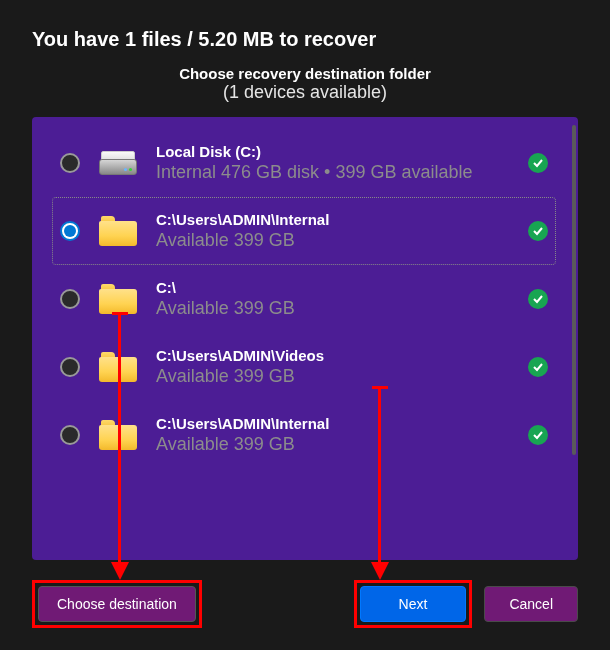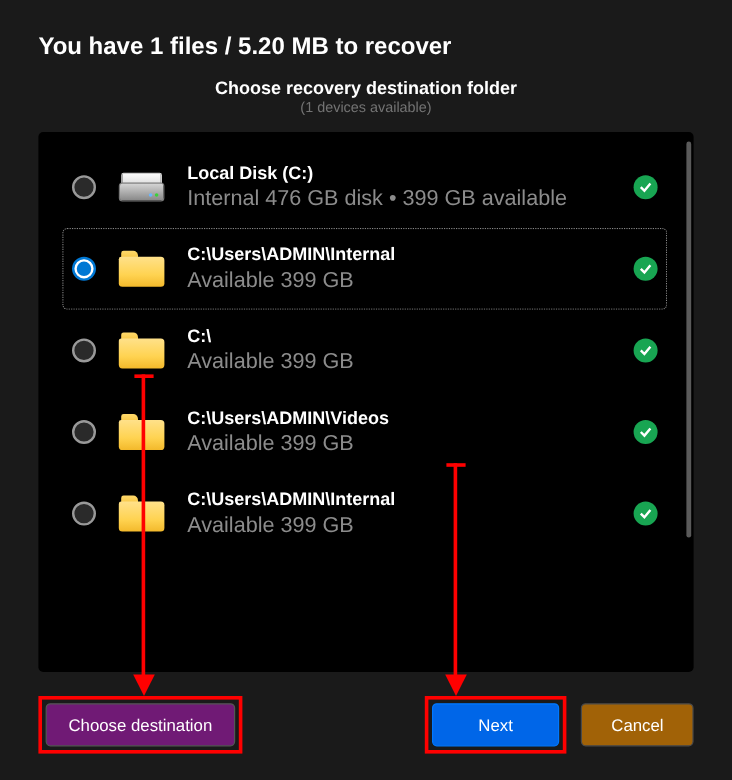--- a/index.html
+++ b/index.html
@@ -39,26 +39,26 @@
       justify-content: space-between;
       align-items: center;
       margin-bottom: 14px;
       flex-direction: column;
     }
     .section-label {
       font-size: 15px;
       font-weight: 600;
     }
     .devices-available {
-      font-size: 12px;
-      color: #737373;
+      font-size: 18px;
+      color: #e5e5e5;
     }
     .list-container {
       flex: 1;
-      background: #000000;
+      background: #4c1d95;
       border-radius: 4px;
       overflow: hidden;
       position: relative;
       padding: 4px 6px 4px 4px;
     }
     .list-inner {
       height: 100%;
       overflow-y: hidden;
       padding: 8px 16px 0 16px;
     }
@@ -232,21 +232,21 @@
     .btn.choose {
       background: #701a75;
       padding: 9px 18px;
     }
     .btn.primary {
       background: #0066e8;
       border-color: #0078ff;
       padding: 9px 38px;
     }
     .btn.cancel {
-      background: #a16207;
+      background: #701a75;
       border-color: #4a4a4a;
       padding: 9px 24px;
     }
     .footer-right {
       display: flex;
       gap: 12px;
       align-items: center;
       padding-left: 48px;
     }
     .arrow {

